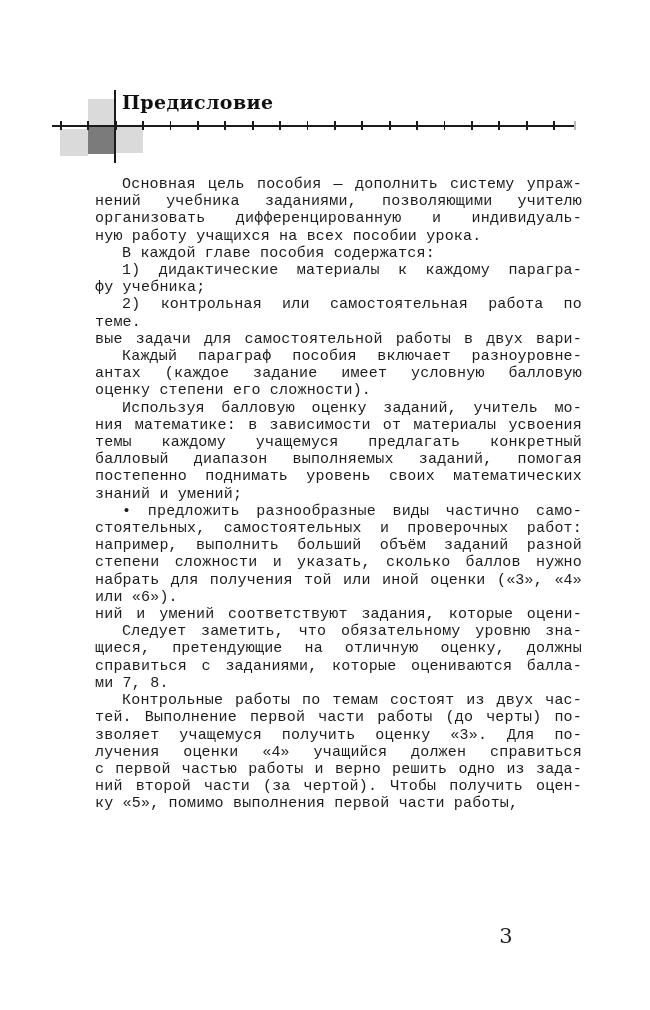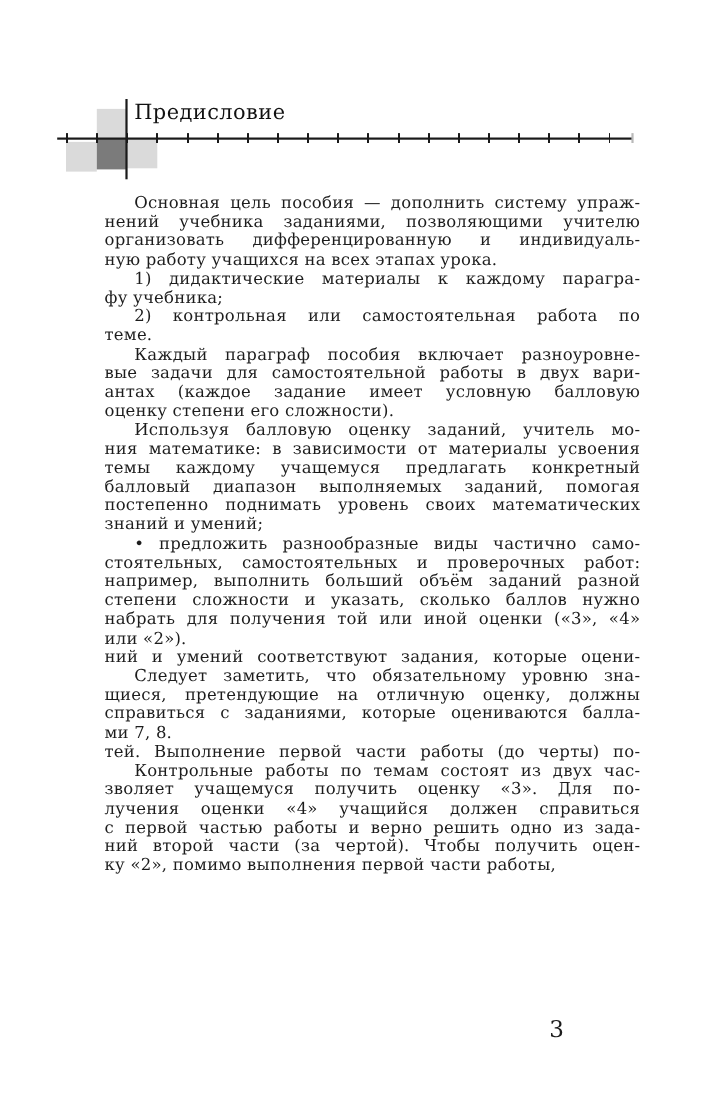--- a/index.html
+++ b/index.html
@@ -16,33 +16,34 @@
   .sq-right{left:115px;top:126px; width:28px;height:27px;background:#dadada;}
   .sq-dark {left:88px; top:126px; width:27px;height:28px;background:#7b7b7b;}
   .vline{position:absolute;left:114px;top:90px;width:1.5px;height:73px;background:#1a1a1a;}
   .rule {position:absolute;left:52px;top:125px;width:523px;height:1.5px;background:#1a1a1a;}
   .ticks{position:absolute;left:60px;top:121px;width:517px;height:9px;
          background:repeating-linear-gradient(90deg,#1a1a1a 0 1.8px,transparent 1.8px 27.4px);}
   .rule-endcap{position:absolute;left:574px;top:121px;width:2px;height:9px;background:#b9b9b9;}
 
   .title{
     position:absolute;left:122px;top:92px;margin:0;
-    font-size:19px;line-height:1.1;font-weight:normal;letter-spacing:0.4px;color:#111;
+    font-size:19px;line-height:1.1;font-weight:bold;letter-spacing:0.4px;color:#111;
   }
 
   
   .body-text{
     position:absolute;left:95px;top:176px;width:487px;
     font-size:15px;line-height:17.2px;
   }
   .para{margin:0;}
   .line{
     text-align:justify;
     text-align-last:justify;
     letter-spacing:0.2px;
+    font-family:Liberation Mono, monospace;
   }
   .line.first{text-indent:27px;}
   .line.last{text-align-last:left;}
 
   .page-number{
     position:absolute;left:494px;top:924px;width:24px;
     font-size:21px;line-height:1.2;text-align:center;color:#1c1c1c;
   }
 </style>
 </head>
@@ -60,67 +61,70 @@
     <div class="rule-endcap"></div>
     <div class="vline"></div>
     <h1 class="title">Предисловие</h1>
   </header>
 
   <main class="body-text" id="paragraphs">
       <div class="para">
         <div class="line first">Основная цель пособия — дополнить систему упраж-</div>
         <div class="line">нений учебника заданиями, позволяющими учителю</div>
         <div class="line">организовать дифференцированную и индивидуаль-</div>
-        <div class="line last">ную работу учащихся на всех этапах урока.</div>
+        <div class="line last">ную работу учащихся на всех пособии урока.</div>
+      </div>
+      <div class="para">
+        <div class="line first last">В каждой главе пособия содержатся:</div>
       </div>
       <div class="para">
         <div class="line first">1) дидактические материалы к каждому парагра-</div>
         <div class="line last">фу учебника;</div>
       </div>
       <div class="para">
         <div class="line first">2) контрольная или самостоятельная работа по</div>
         <div class="line last">теме.</div>
       </div>
       <div class="para">
+        <div class="line">вые задачи для самостоятельной работы в двух вари-</div>
         <div class="line first">Каждый параграф пособия включает разноуровне-</div>
-        <div class="line">вые задачи для самостоятельной работы в двух вари-</div>
         <div class="line">антах (каждое задание имеет условную балловую</div>
         <div class="line last">оценку степени его сложности).</div>
       </div>
       <div class="para">
         <div class="line first">Используя балловую оценку заданий, учитель мо-</div>
       </div>
       <div class="para">
         <div class="line">ния математике: в зависимости от материалы усвоения</div>
         <div class="line">темы каждому учащемуся предлагать конкретный</div>
         <div class="line">балловый диапазон выполняемых заданий, помогая</div>
         <div class="line">постепенно поднимать уровень своих математических</div>
         <div class="line last">знаний и умений;</div>
       </div>
       <div class="para">
         <div class="line first">• предложить разнообразные виды частично само-</div>
         <div class="line">стоятельных, самостоятельных и проверочных работ:</div>
         <div class="line">например, выполнить больший объём заданий разной</div>
         <div class="line">степени сложности и указать, сколько баллов нужно</div>
         <div class="line">набрать для получения той или иной оценки («3», «4»</div>
-        <div class="line last">или «2»).</div>
+        <div class="line last">или «6»).</div>
       </div>
       <div class="para">
         <div class="line">ний и умений соответствуют задания, которые оцени-</div>
         <div class="line first">Следует заметить, что обязательному уровню зна-</div>
         <div class="line">щиеся, претендующие на отличную оценку, должны</div>
         <div class="line">справиться с заданиями, которые оцениваются балла-</div>
         <div class="line last">ми 7, 8.</div>
       </div>
       <div class="para">
+        <div class="line first">Контрольные работы по темам состоят из двух час-</div>
         <div class="line">тей. Выполнение первой части работы (до черты) по-</div>
-        <div class="line first">Контрольные работы по темам состоят из двух час-</div>
         <div class="line">зволяет учащемуся получить оценку «3». Для по-</div>
         <div class="line">лучения оценки «4» учащийся должен справиться</div>
         <div class="line">с первой частью работы и верно решить одно из зада-</div>
         <div class="line">ний второй части (за чертой). Чтобы получить оцен-</div>
-        <div class="line last">ку «2», помимо выполнения первой части работы,</div>
+        <div class="line last">ку «5», помимо выполнения первой части работы,</div>
       </div>
     </main>
 
   <div class="page-number">3</div>
 
 </div>
 
 </body></html>

